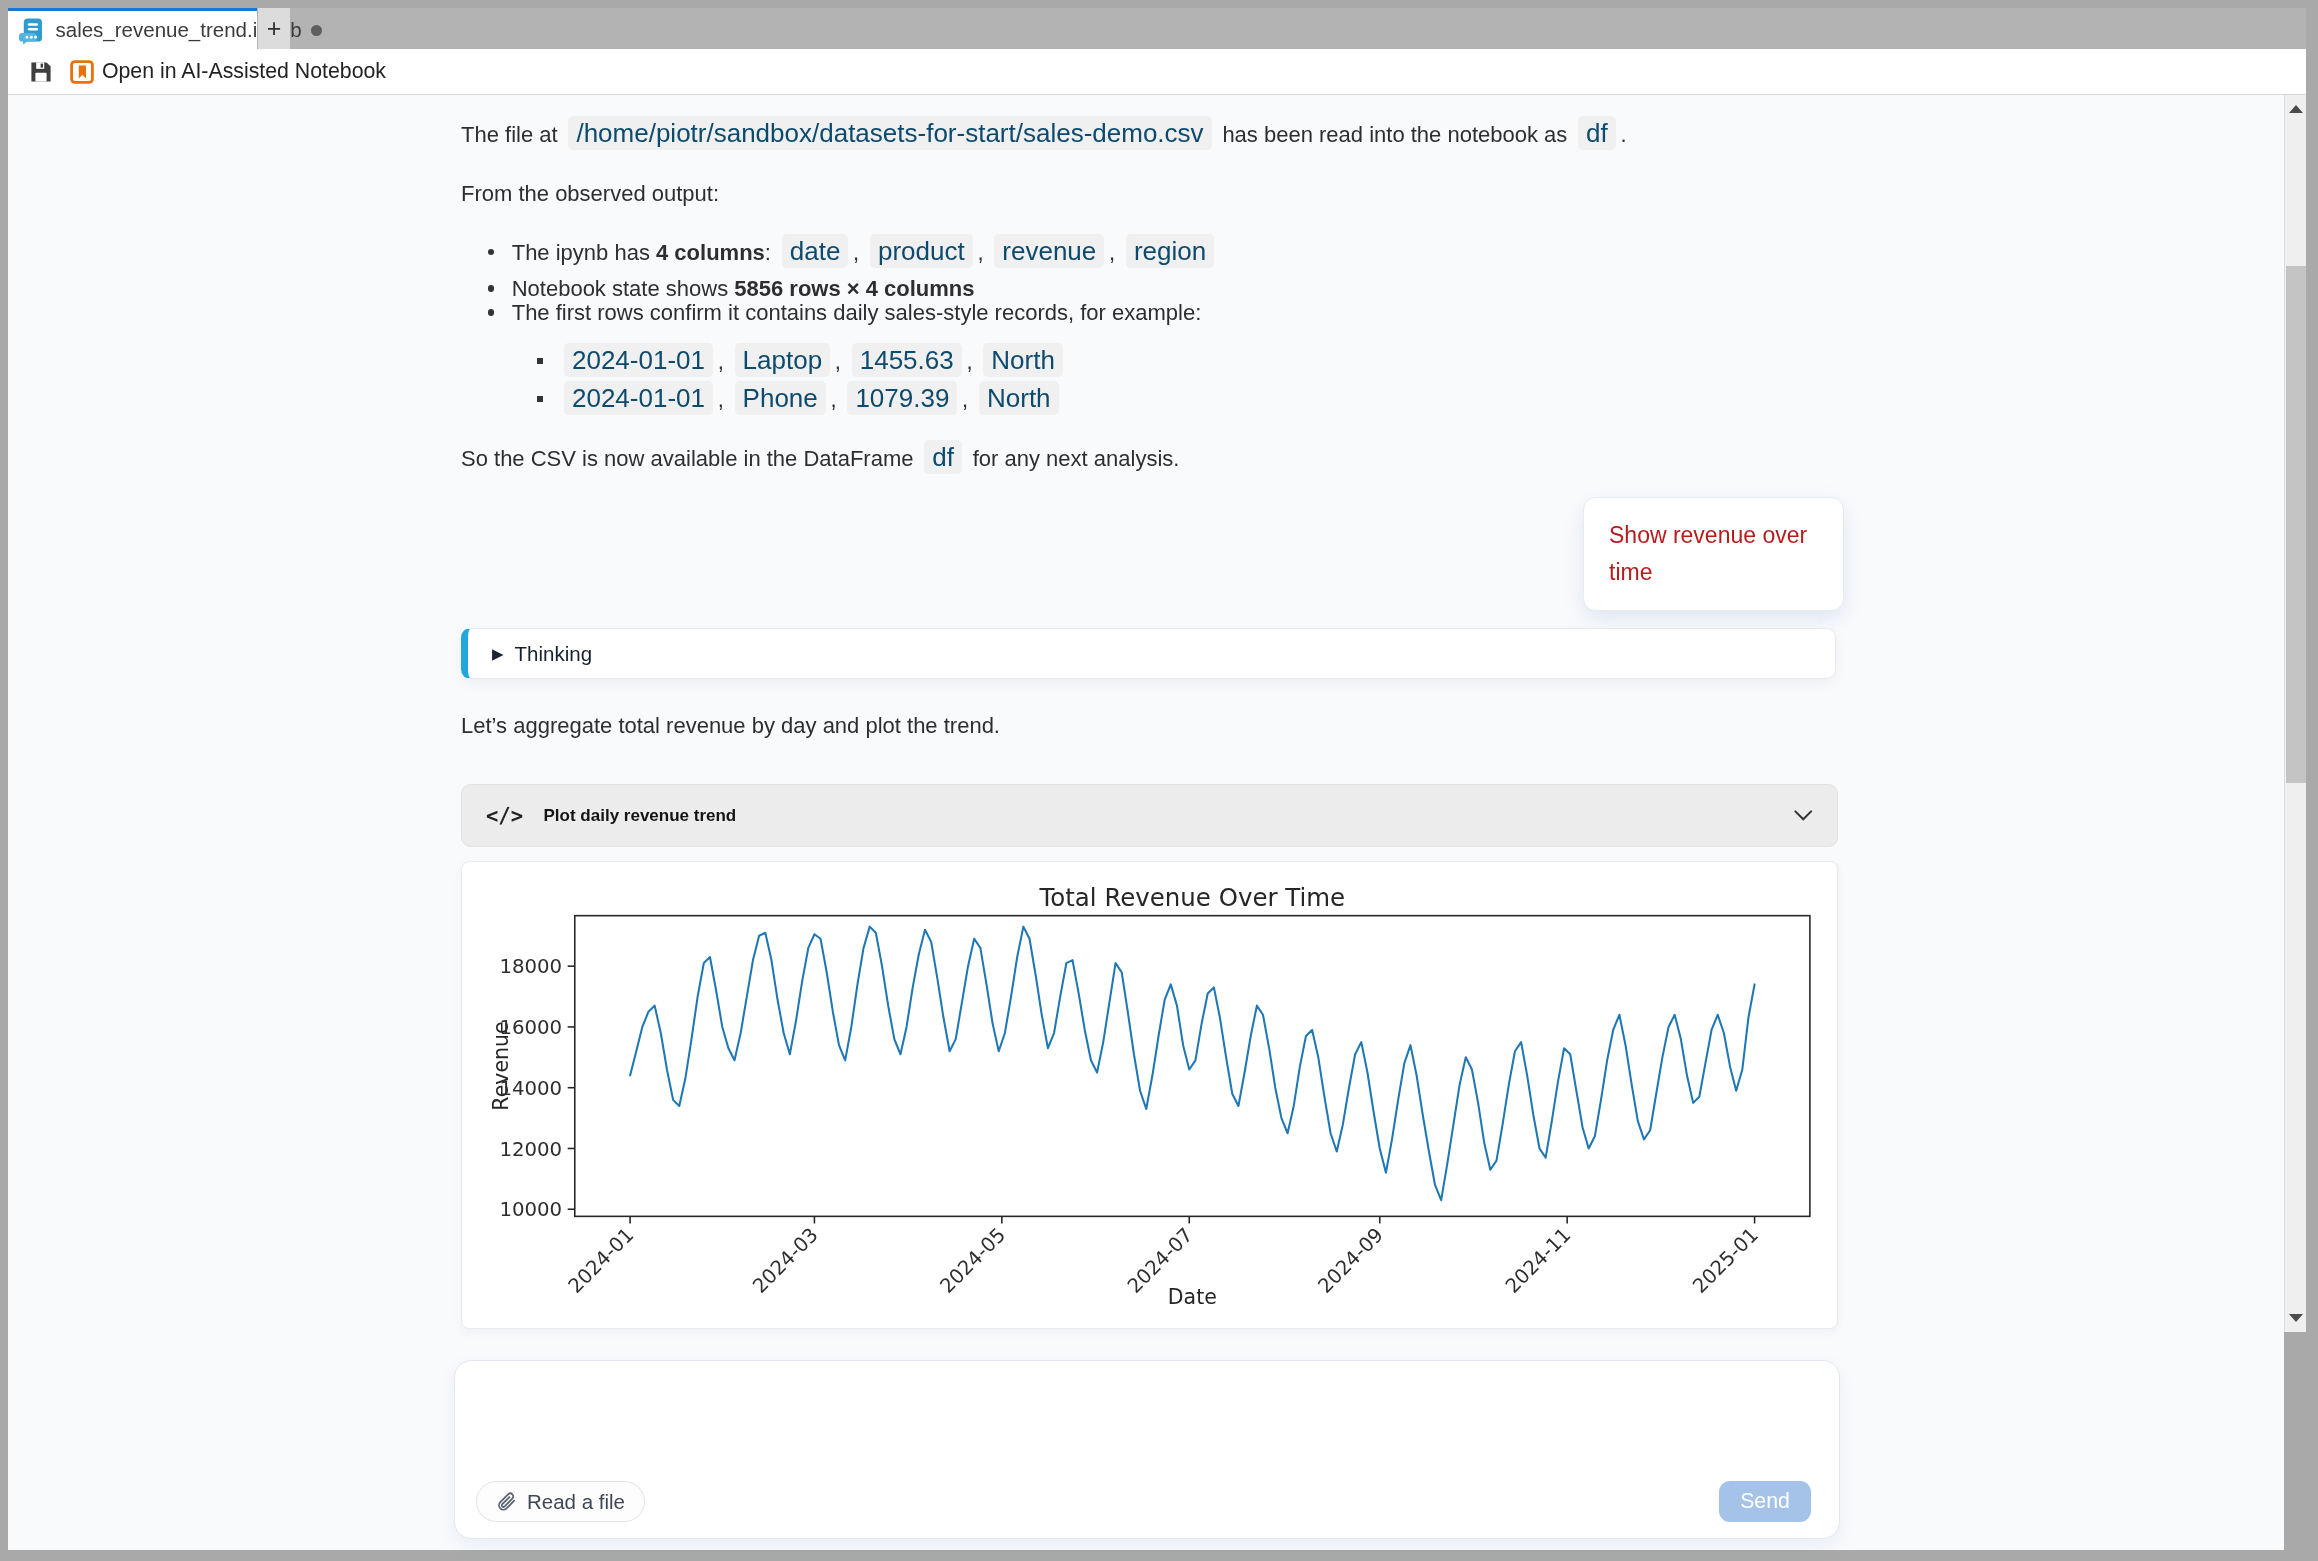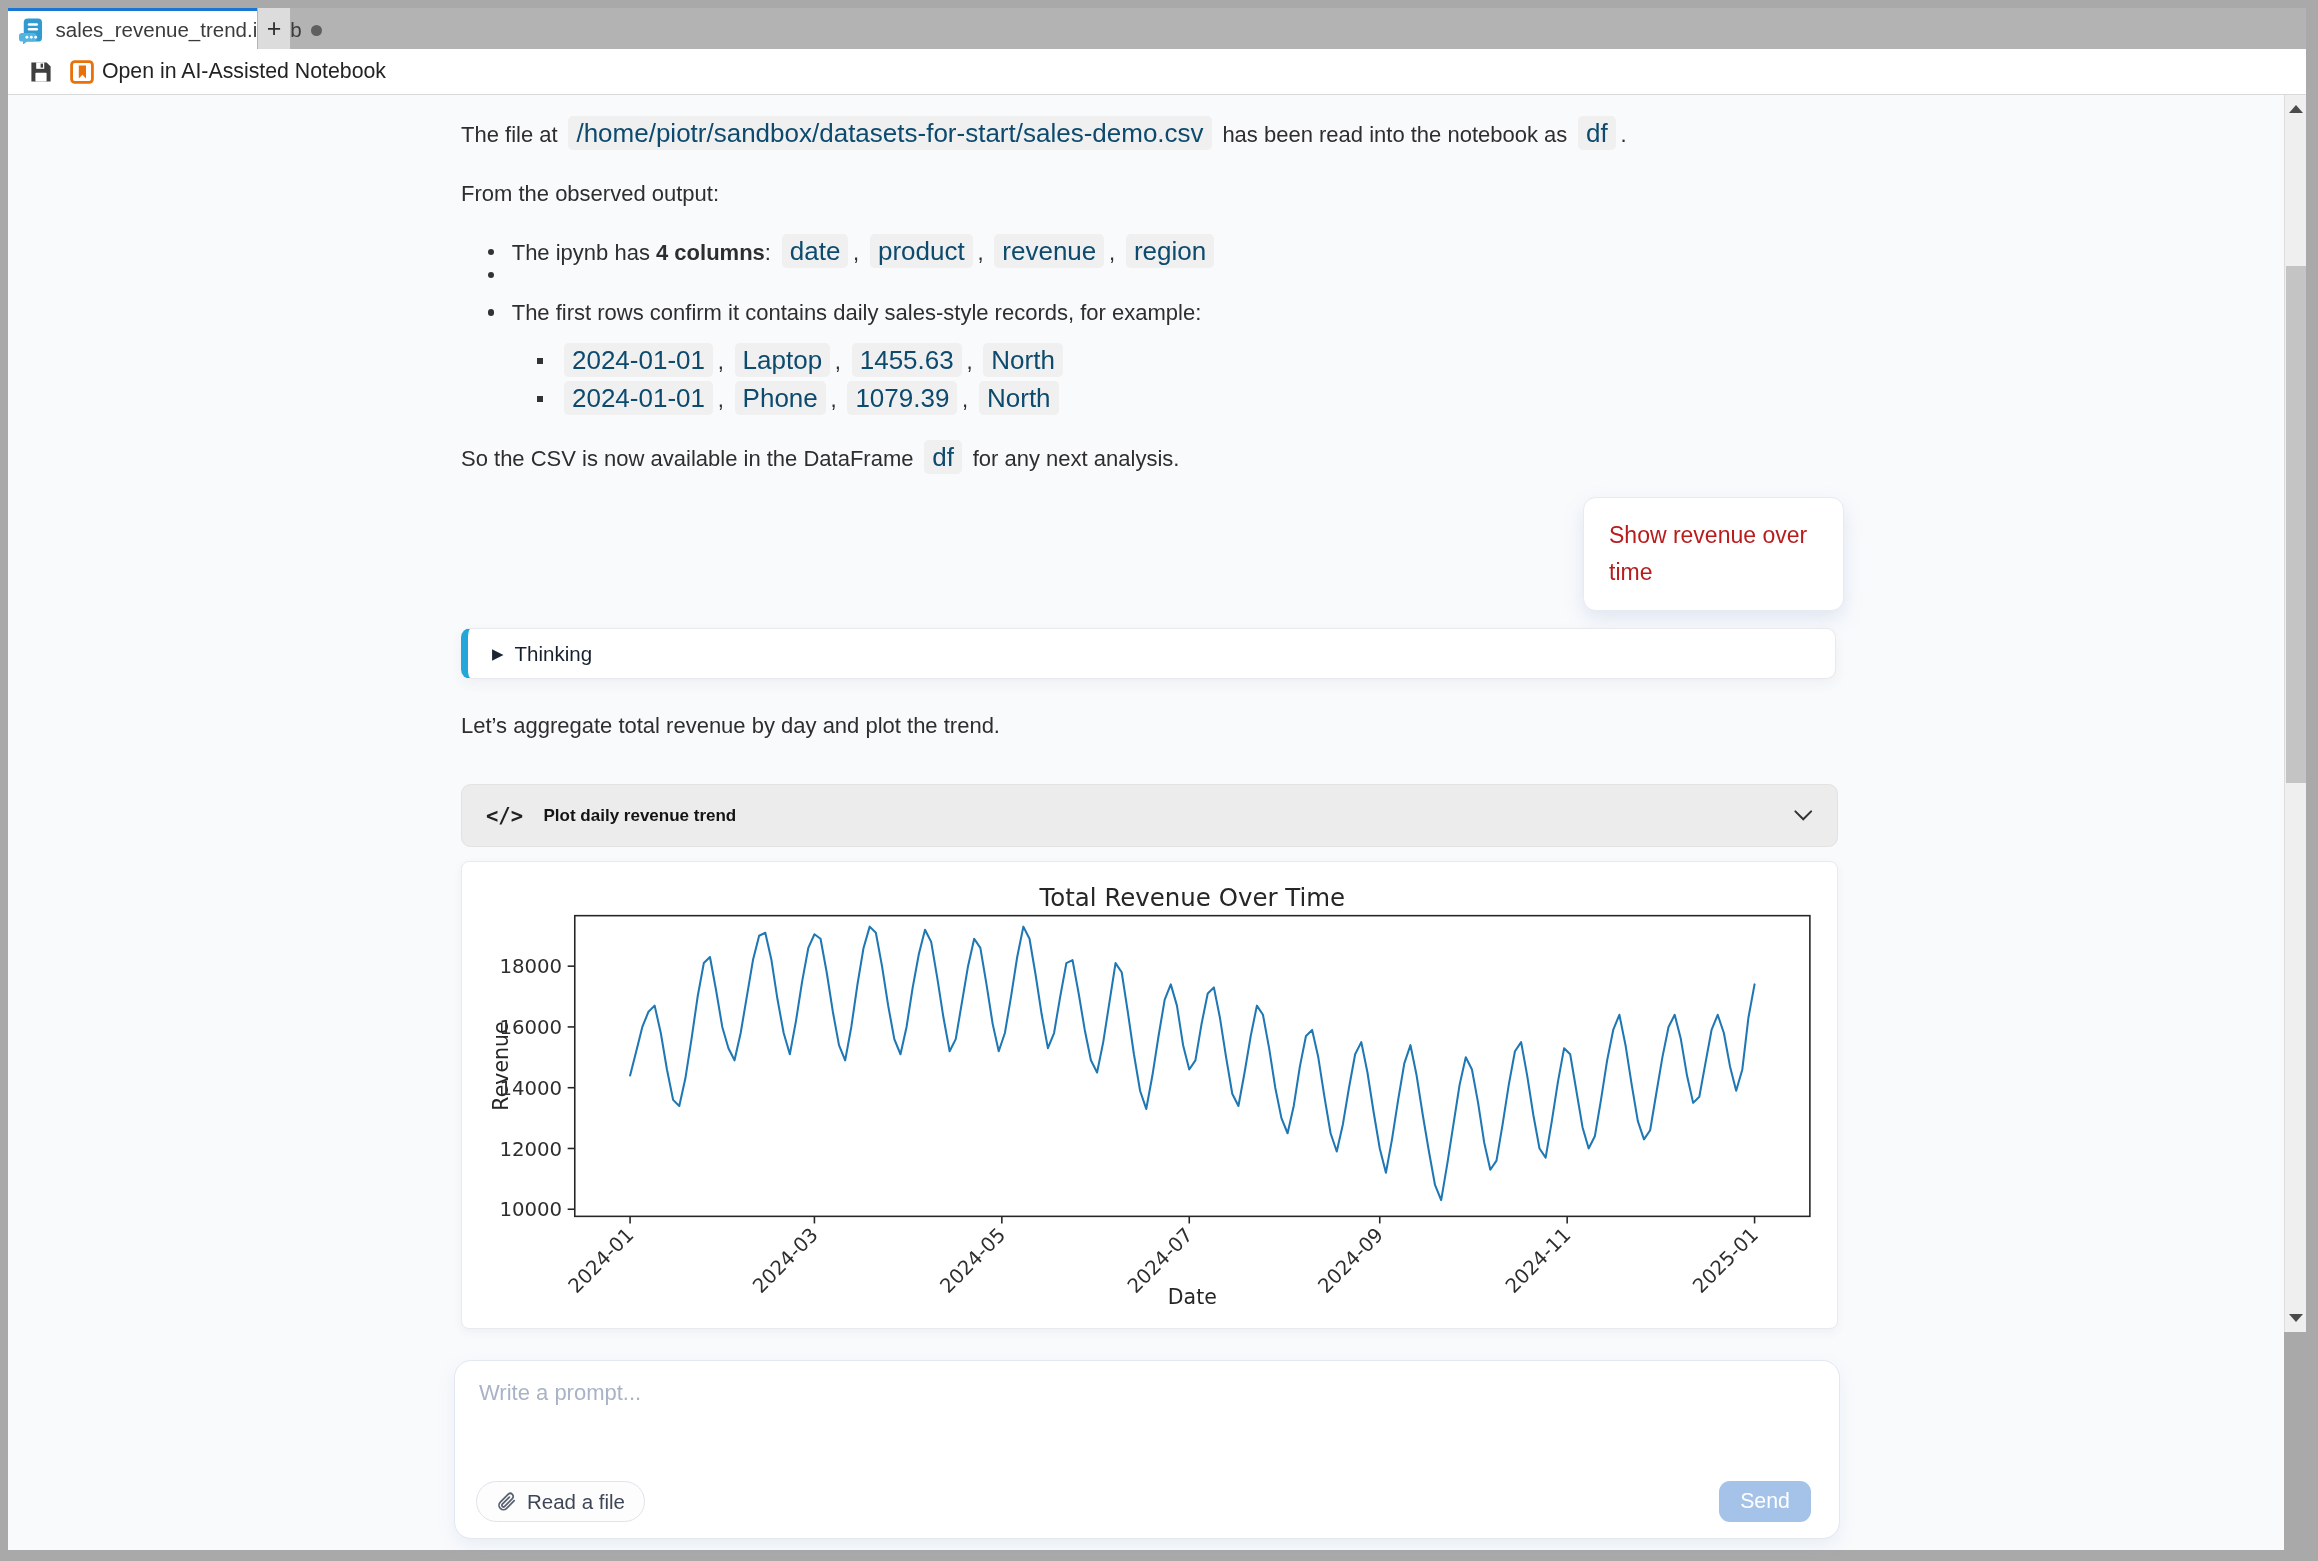--- a/index.html
+++ b/index.html
@@ -105,20 +105,21 @@
 <div class="abs para" style="left:461px;top:117px;width:1343px"><span>The file at </span><span class="seg-code">/home/piotr/sandbox/datasets-for-start/sales-demo.csv</span><span> has been read into the notebook as </span><span class="seg-code">df</span><span>.</span></div>
 
 <div class="abs para" style="left:461px;top:177px;width:1343px">From the observed output:</div>
 
 <div class="abs para brow" style="left:488px;top:235px;width:1311px">
   <span class="bullet"></span>
     <span><span>The ipynb has </span><span class="seg-bold">4 columns</span><span>: </span><span class="seg-code">date</span><span>, </span><span class="seg-code">product</span><span>, </span><span class="seg-code">revenue</span><span>, </span><span class="seg-code">region</span></span>
 </div>
 <div class="abs para brow" style="left:488px;top:272px;width:1311px">
   <span class="bullet"></span>
+    <span><span>Notebook state shows </span><span class="seg-bold">5856 rows × 4 columns</span></span>
 </div>
 <div class="abs para brow" style="left:488px;top:296px;width:1311px">
   <span class="bullet"></span>
     <span><span>The first rows confirm it contains daily sales-style records, for example:</span></span>
 </div>
 <div class="abs para brow" style="left:537px;top:344px;width:1264px">
   <span class="sqbullet"></span>
     <span><span class="seg-code">2024-01-01</span><span>, </span><span class="seg-code">Laptop</span><span>, </span><span class="seg-code">1455.63</span><span>, </span><span class="seg-code">North</span></span>
 </div>
 <div class="abs para brow" style="left:537px;top:382px;width:1264px">
@@ -175,21 +176,20 @@
       <line x1="1399.4502487562188" y1="449" x2="1399.4502487562188" y2="458" stroke="#262626" stroke-width="2"></line>
       <text text-anchor="end" font-size="25" fill="#2e2e2e" transform="translate(1405.4502487562188,474) rotate(-45)">2024-11</text>
       <line x1="1636.9253731343283" y1="449" x2="1636.9253731343283" y2="458" stroke="#262626" stroke-width="2"></line>
       <text text-anchor="end" font-size="25" fill="#2e2e2e" transform="translate(1642.9253731343283,474) rotate(-45)">2025-01</text>
       <rect x="142" y="68" width="1565" height="381" fill="none" stroke="#262626" stroke-width="2"></rect>
       <polyline points="212.1,270.6 219.9,239.8 227.6,209.0 235.4,189.7 243.2,182.0 251.0,216.7 258.8,262.9 266.6,301.4 274.4,309.1 282.1,274.4 289.9,224.4 297.7,170.5 305.5,128.1 313.3,120.4 321.1,162.8 328.9,209.0 336.7,235.9 344.4,251.3 352.2,216.7 360.0,170.5 367.8,124.3 375.6,93.5 383.4,89.6 391.2,124.3 398.9,174.3 406.7,216.7 414.5,243.6 422.3,201.3 430.1,151.2 437.9,108.9 445.7,91.6 453.4,97.3 461.2,139.7 469.0,189.7 476.8,232.1 484.6,251.3 492.4,209.0 500.2,155.1 507.9,108.9 515.7,81.9 523.5,89.6 531.3,132.0 539.1,182.0 546.9,224.4 554.7,243.6 562.4,209.0 570.2,158.9 578.0,116.6 585.8,85.8 593.6,101.2 601.4,147.4 609.2,197.4 617.0,239.8 624.7,224.4 632.5,178.2 640.3,132.0 648.1,97.3 655.9,108.9 663.7,155.1 671.5,205.1 679.2,239.8 687.0,216.7 694.8,170.5 702.6,120.4 710.4,81.9 718.2,97.3 726.0,143.5 733.7,193.6 741.5,235.9 749.3,216.7 757.1,170.5 764.9,128.1 772.7,124.3 780.5,166.6 788.2,212.8 796.0,251.3 803.8,266.7 811.6,228.2 819.4,178.2 827.2,128.1 835.0,139.7 842.7,189.7 850.5,243.6 858.3,289.8 866.1,312.9 873.9,270.6 881.7,220.5 889.5,174.3 897.2,155.1 905.0,182.0 912.8,232.1 920.6,262.9 928.4,251.3 936.2,205.1 944.0,166.6 951.8,158.9 959.5,197.4 967.3,247.5 975.1,293.7 982.9,309.1 990.7,266.7 998.5,220.5 1006.3,182.0 1014.0,193.6 1021.8,235.9 1029.6,286.0 1037.4,324.5 1045.2,343.7 1053.0,309.1 1060.8,259.0 1068.5,220.5 1076.3,212.8 1084.1,247.5 1091.9,297.5 1099.7,343.7 1107.5,366.8 1115.3,332.2 1123.0,286.0 1130.8,243.6 1138.6,228.2 1146.4,266.7 1154.2,316.8 1162.0,363.0 1169.8,393.8 1177.5,351.4 1185.3,301.4 1193.1,255.2 1200.9,232.1 1208.7,270.6 1216.5,320.6 1224.3,366.8 1232.0,409.2 1239.8,428.4 1247.6,382.2 1255.4,332.2 1263.2,282.1 1271.0,247.5 1278.8,262.9 1286.6,305.2 1294.3,355.3 1302.1,389.9 1309.9,378.4 1317.7,332.2 1325.5,282.1 1333.3,239.8 1341.1,228.2 1348.8,270.6 1356.6,320.6 1364.4,363.0 1372.2,374.5 1380.0,328.3 1387.8,278.3 1395.6,235.9 1403.3,243.6 1411.1,289.8 1418.9,336.0 1426.7,363.0 1434.5,347.6 1442.3,301.4 1450.1,251.3 1457.8,212.8 1465.6,193.6 1473.4,232.1 1481.2,282.1 1489.0,328.3 1496.8,351.4 1504.6,339.9 1512.3,293.7 1520.1,247.5 1527.9,209.0 1535.7,193.6 1543.5,224.4 1551.3,270.6 1559.1,305.2 1566.9,297.5 1574.6,255.2 1582.4,212.8 1590.2,193.6 1598.0,216.7 1605.8,259.0 1613.6,289.8 1621.4,262.9 1629.1,197.4 1636.9,155.1" fill="none" stroke="#1f77b4" stroke-width="2.6" stroke-linejoin="round" stroke-linecap="round"></polyline>
     </svg>
 </div>
 
 <div class="abs prompt-card" style="left:454px;top:1360px;width:1386px;height:179px">
-  <textarea class="prompt-input" placeholder="Write a prompt..." style=""></textarea>
   <div class="readfile-btn">
     <span style="display:flex">
       <svg width="22" height="22" viewBox="0 0 26 26">
           <path d="M21.5 11.5 L12.5 20.5 a5.2 5.2 0 0 1 -7.4 -7.4 L14.2 4.0 a3.6 3.6 0 0 1 5.1 5.1 L10.2 18.2 a1.9 1.9 0 0 1 -2.7 -2.7 L15.8 7.2" fill="none" stroke="#5b6372" stroke-width="2.1" stroke-linecap="round"></path>
         </svg>
     </span>
     <span>Read a file</span>
   </div>
   <button class="send-btn">Send</button>
 </div>

